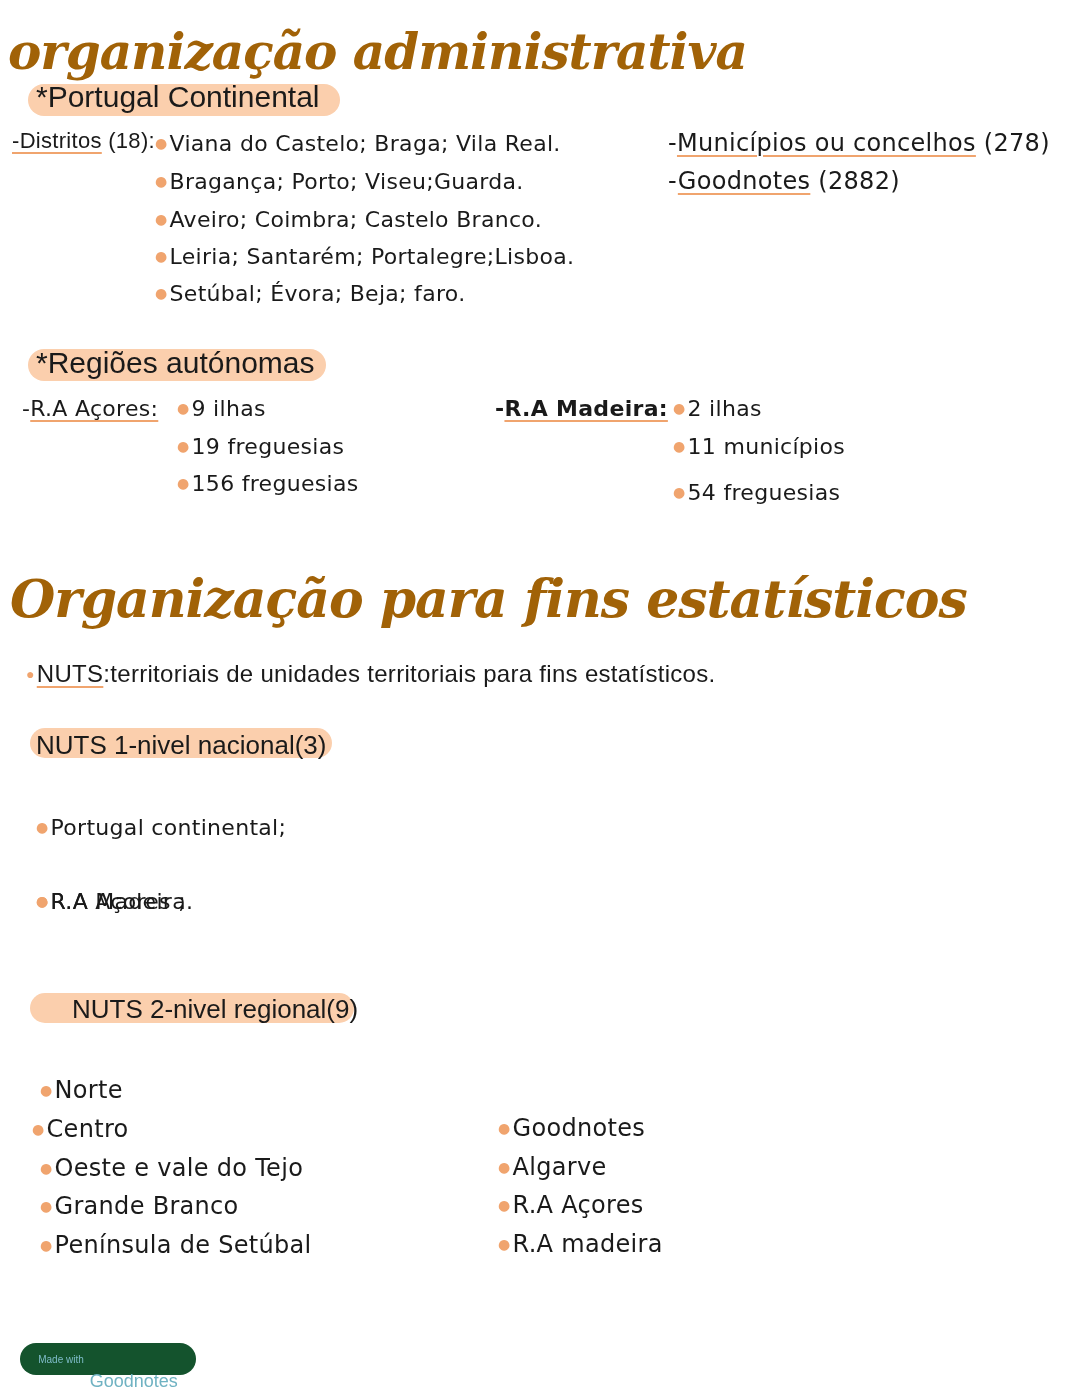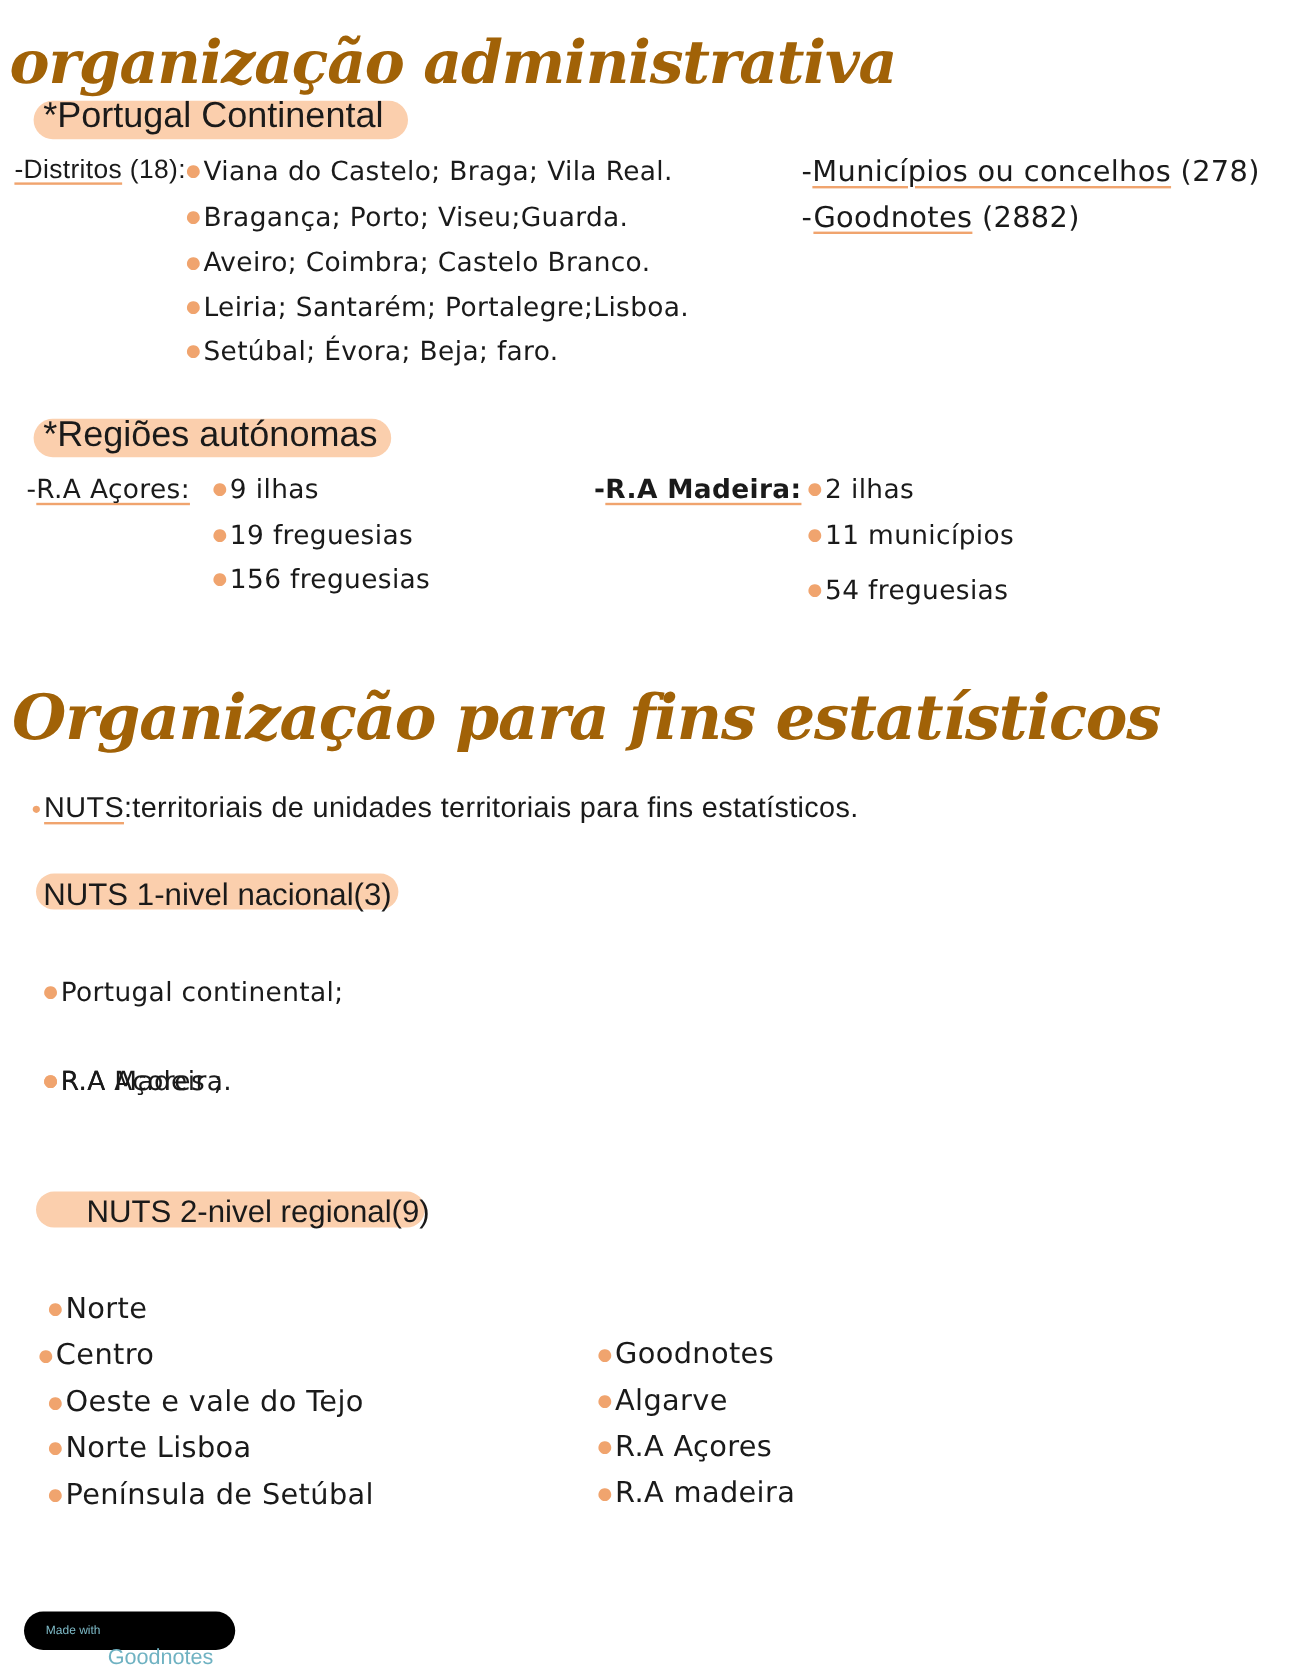--- a/index.html
+++ b/index.html
@@ -7,21 +7,21 @@
            font-family:"DejaVu Sans", sans-serif; color:#111; }
     .abs { position:absolute; white-space:nowrap; }
     .script-title { font-family:"DejaVu Serif", serif; font-style:italic; font-weight:bold;
                     color:#a16207; letter-spacing:-1px; }
     .pill { position:absolute; background:#fbcfad; border-radius:18px; }
     .pill-text { font-family:"Liberation Sans", sans-serif; color:#1a1a1a; }
     .body-text { font-size:22px; color:#1a1a1a; font-family:"DejaVu Sans", sans-serif; letter-spacing:0.3px; }
     .bullet { color:#f0a46e; font-size:14px; margin-right:2px; position:relative; top:-3px; }
     .ul { text-decoration:underline; text-decoration-color:#f0a46e; text-decoration-thickness:2px; text-underline-offset:4px; }
     .badge { position:absolute; left:20px; top:1343px; width:176px; height:32px; border-radius:16px;
-             background:#000000; display:flex; align-items:center; justify-content:center; gap:6px; }
+             background:#14532d; display:flex; align-items:center; justify-content:center; gap:6px; }
     .badge .small { font-size:10px; color:#7fbcc9; font-family:"Liberation Sans", sans-serif; }
     .badge .big { font-size:18px; color:#6fb2c2; font-family:"Liberation Sans", sans-serif;margin-top:44px; }
   </style>
 </head>
 <body>
 
 <div class="abs script-title" style="left:8px; top:22px; font-size:50px;">organização administrativa</div>
 
 <div class="pill" style="left:28px; top:84px; width:312px; height:32px;"></div>
 <div class="abs pill-text" style="left:36px; top:80px; font-size:30px;">*Portugal Continental</div>
@@ -107,21 +107,21 @@
 <div class="abs body-text" style="left:40px; top:1076px; font-size:24px;">
   <span class="bullet">●</span><span>Norte</span>
 </div>
 <div class="abs body-text" style="left:32px; top:1115px; font-size:24px;">
   <span class="bullet">●</span><span>Centro</span>
 </div>
 <div class="abs body-text" style="left:40px; top:1154px; font-size:24px;">
   <span class="bullet">●</span><span>Oeste e vale do Tejo</span>
 </div>
 <div class="abs body-text" style="left:40px; top:1192px; font-size:24px;">
-  <span class="bullet">●</span><span>Norte Lisboa</span>
+  <span class="bullet">●</span><span>Grande Branco</span>
 </div>
 <div class="abs body-text" style="left:40px; top:1231px; font-size:24px;">
   <span class="bullet">●</span><span>Península de Setúbal</span>
 </div>
 
 <div class="abs body-text" style="left:498px; top:1114px; font-size:24px;">
   <span class="bullet">●</span><span>Goodnotes</span>
 </div>
 <div class="abs body-text" style="left:498px; top:1153px; font-size:24px;">
   <span class="bullet">●</span><span>Algarve</span>

